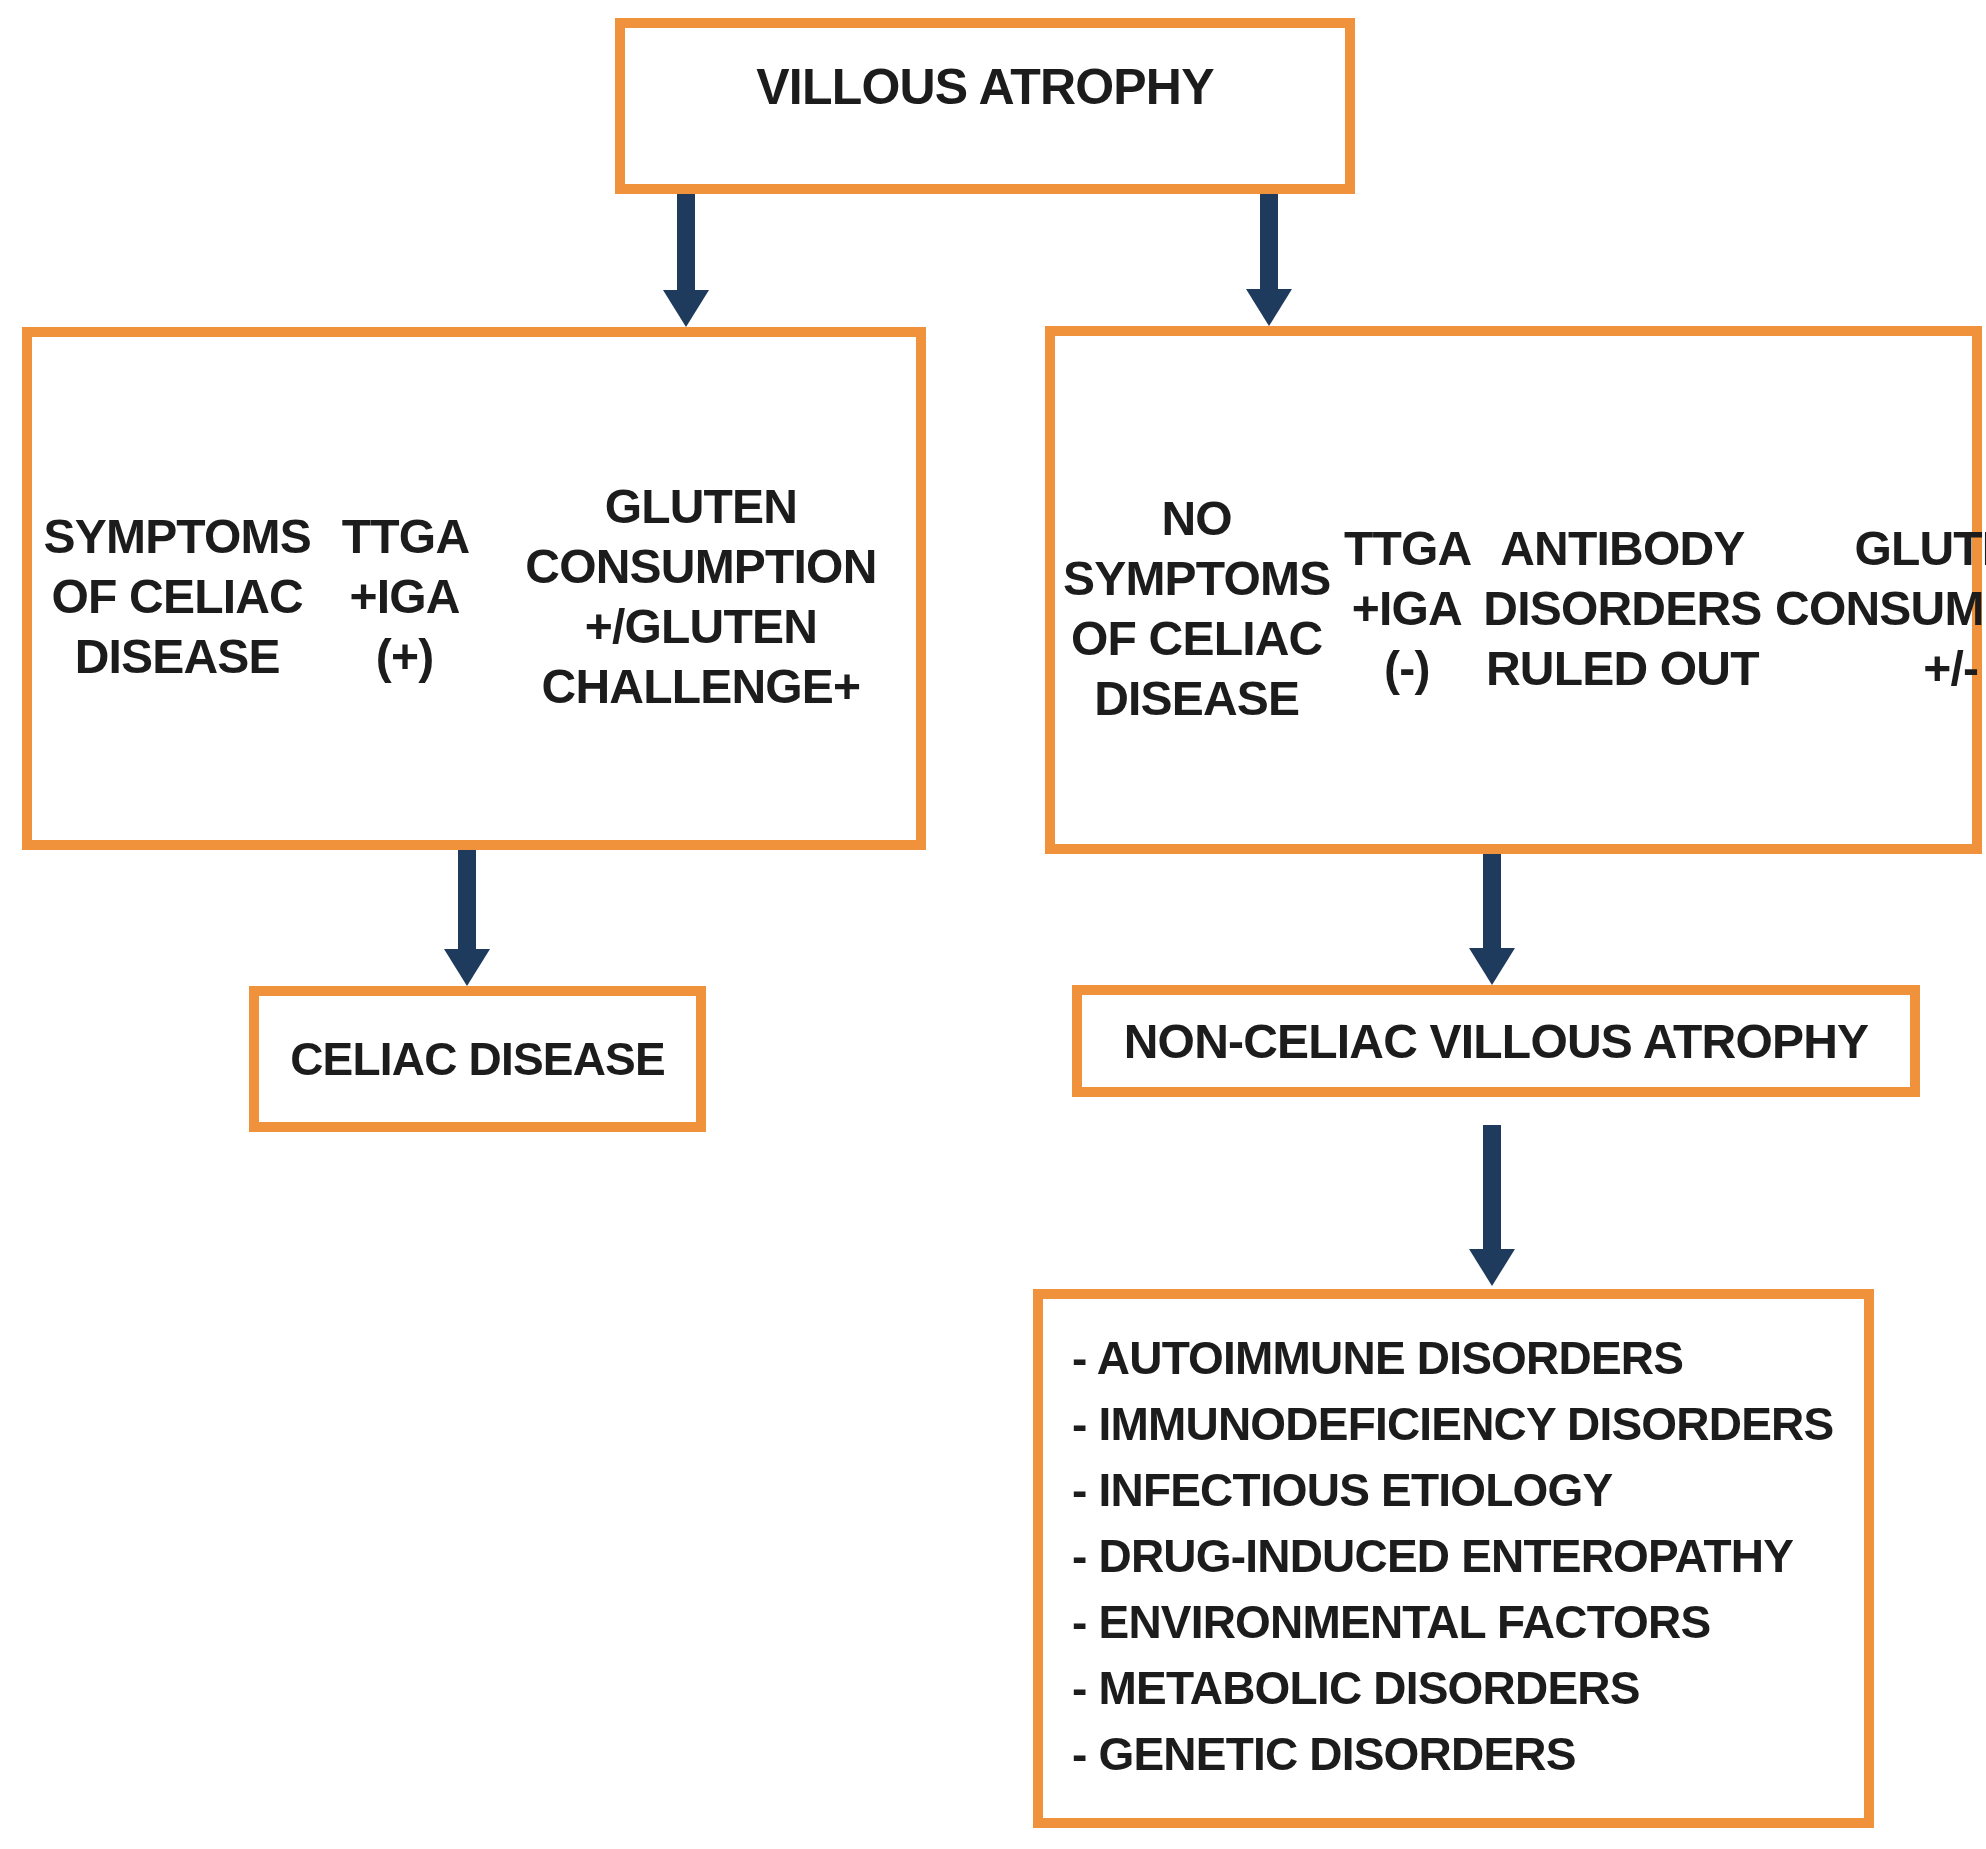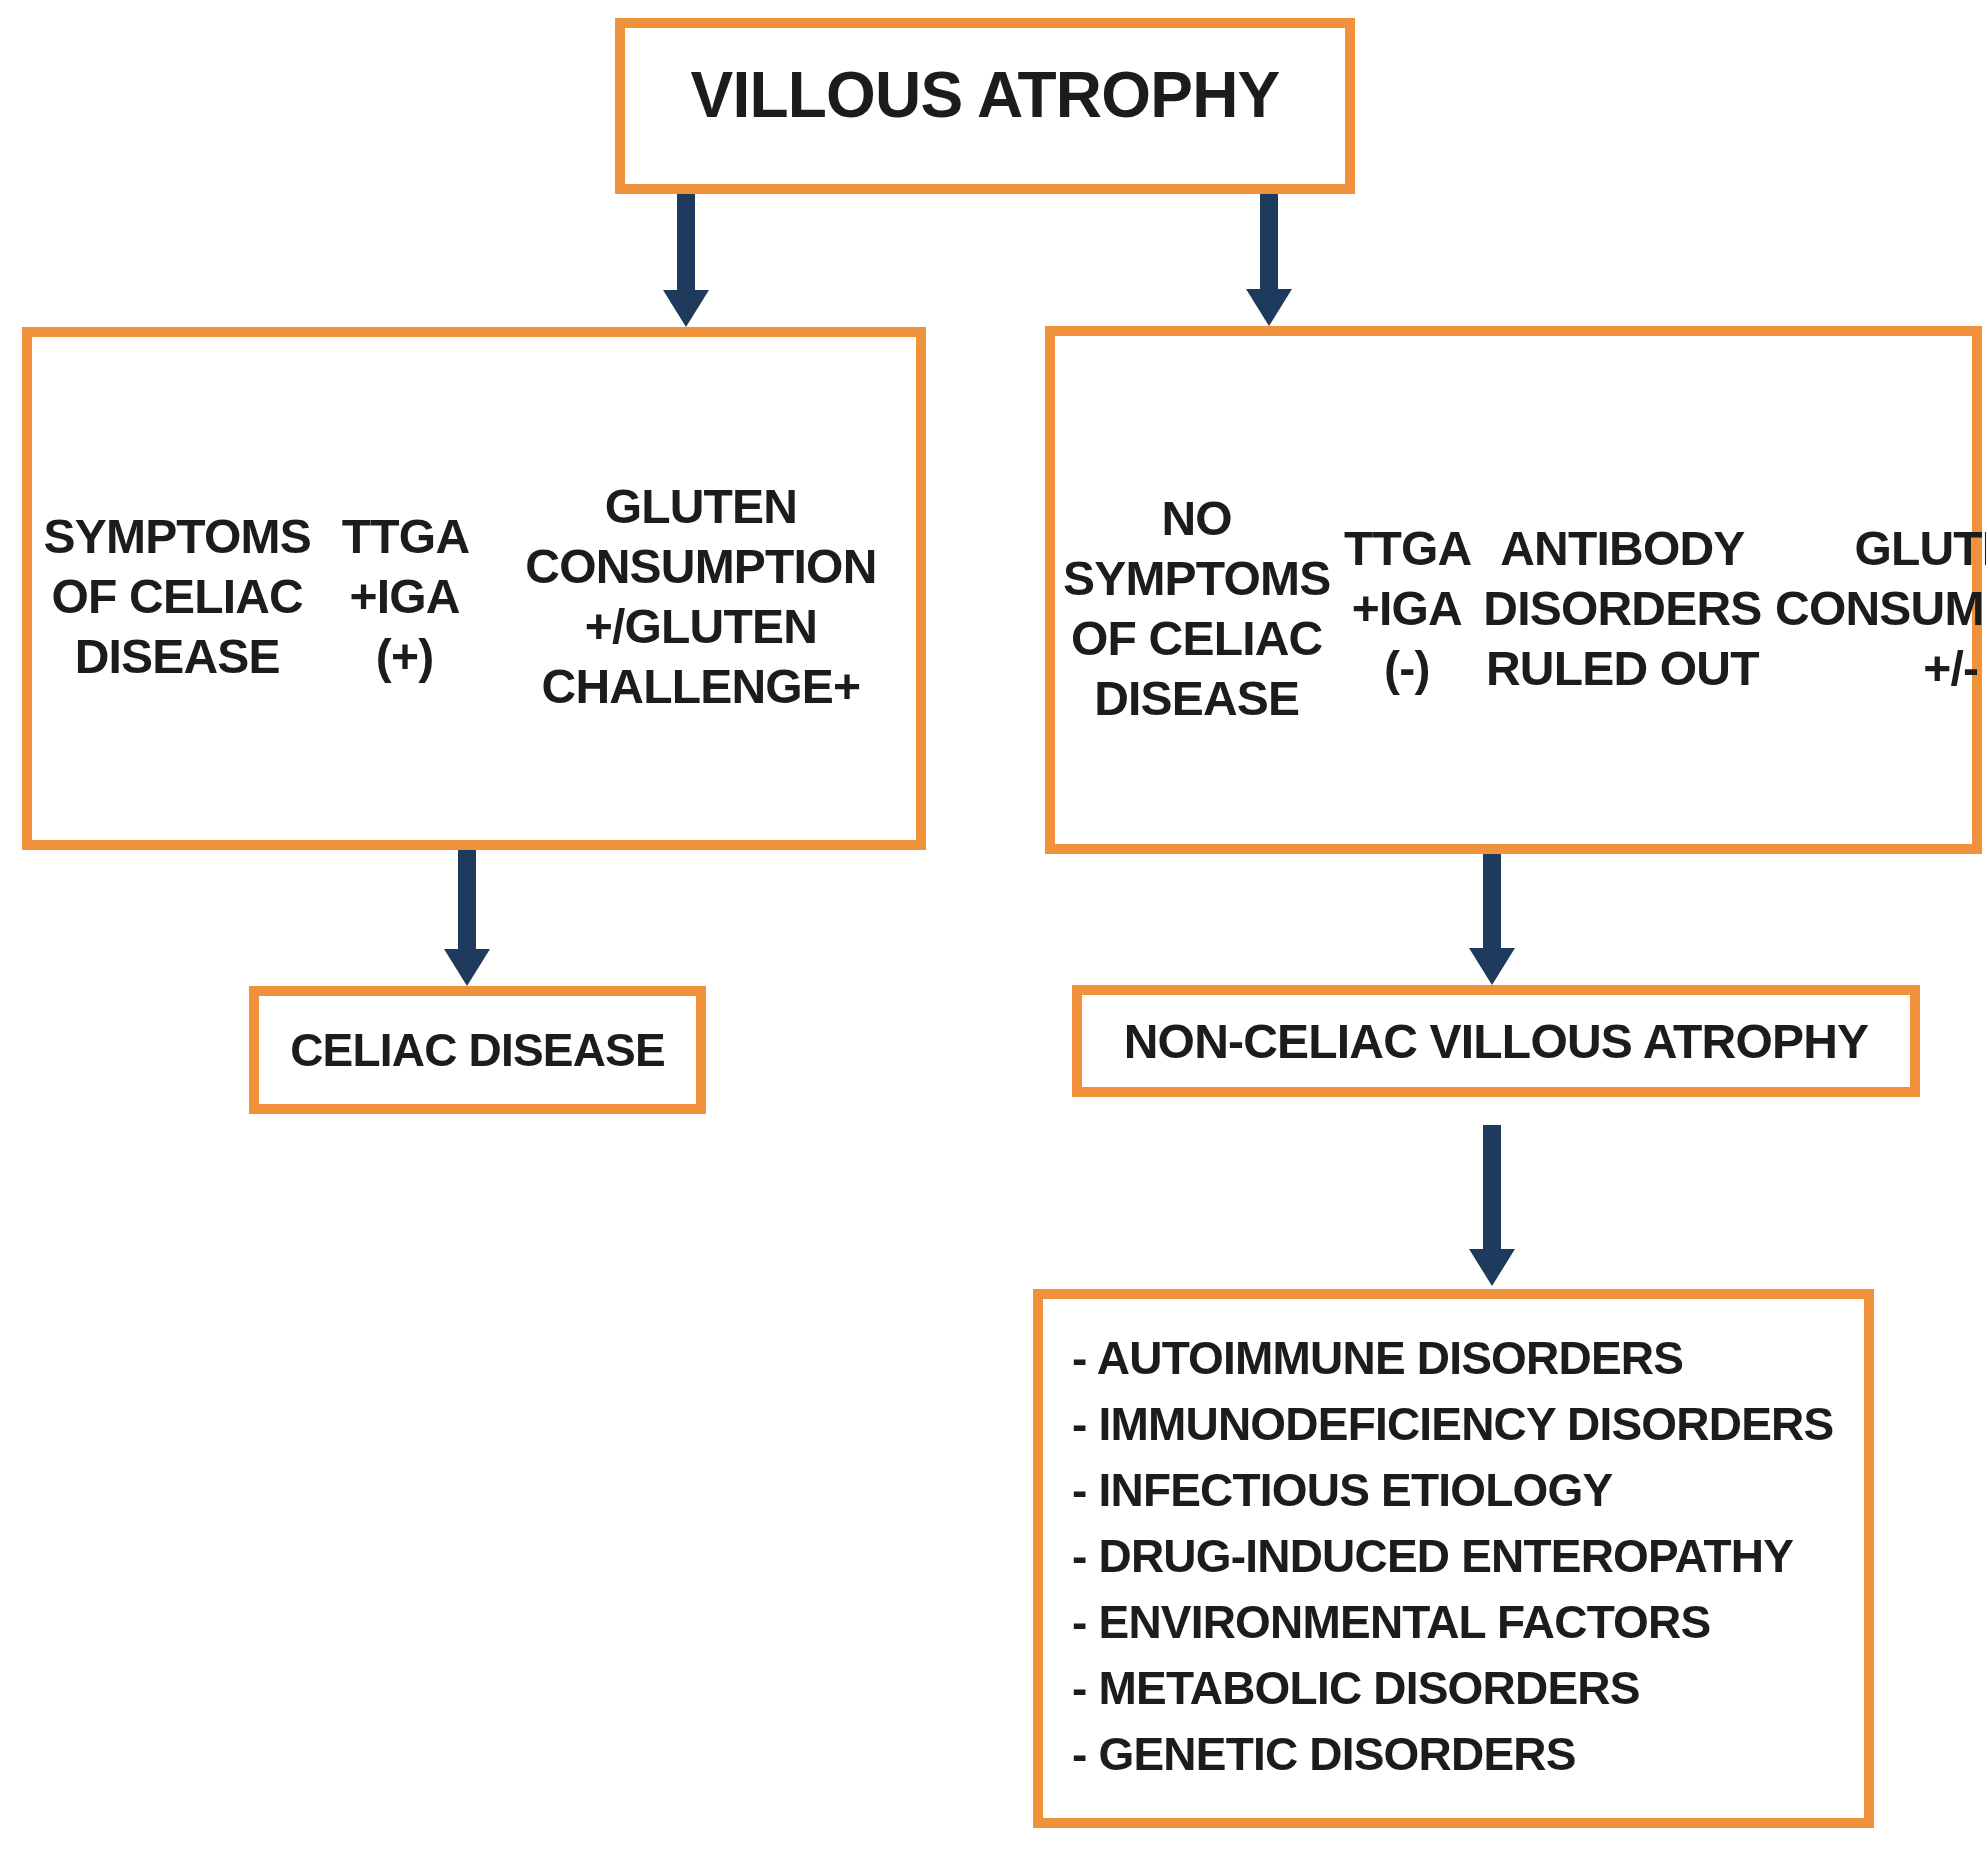--- a/index.html
+++ b/index.html
@@ -21,39 +21,39 @@
     background: #ffffff;
     border: 10.4px solid var(--orange, #F0913C);
     font-weight: 700;
     text-align: center;
     letter-spacing: -0.8px;
   }
   .root-box {
     left: 615px; top: 17.6px; width: 740px; height: 176px;
     display: flex; justify-content: center; align-items: flex-start;
     padding-top: 30px;
-    font-size: 64px;
+    font-size: 50px;
   }
   .criteria-box {
     display: flex; flex-direction: row; align-items: center;
     font-size: 48px; line-height: 60px;
   }
   .criteria-left {
     left: 21.5px; top: 327px; width: 904px; height: 523px;
     padding: 17.6px 11.2px 0 11.2px; gap: 30px;
   }
   .criteria-right {
     left: 1045px; top: 326px; width: 937px; height: 528px;
     padding: 38px 8px 0 8px; gap: 13.6px;
   }
   .outcome-box {
     display: flex; justify-content: center; align-items: center;
   }
   .celiac-box {
-    left: 249px; top: 986px; width: 457px; height: 128px;
+    left: 249px; top: 986px; width: 457px; height: 146px;
     font-size: 46px;
   }
   .nonceliac-box {
     left: 1072px; top: 985px; width: 848px; height: 112px;
     font-size: 48px;
   }
   .causes-box {
     left: 1033px; top: 1289px; width: 841px; height: 539px;
     font-size: 46px; line-height: 66px;
     text-align: left;

